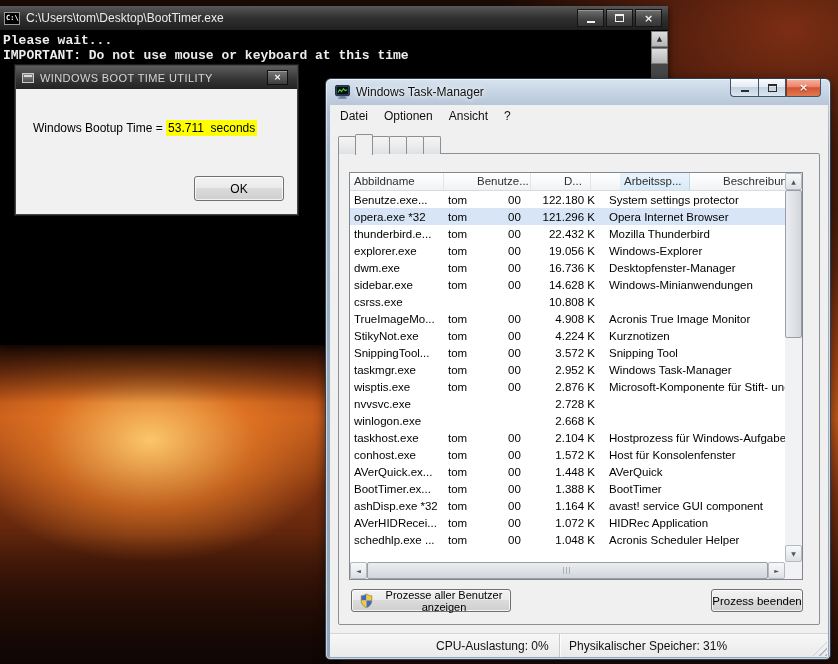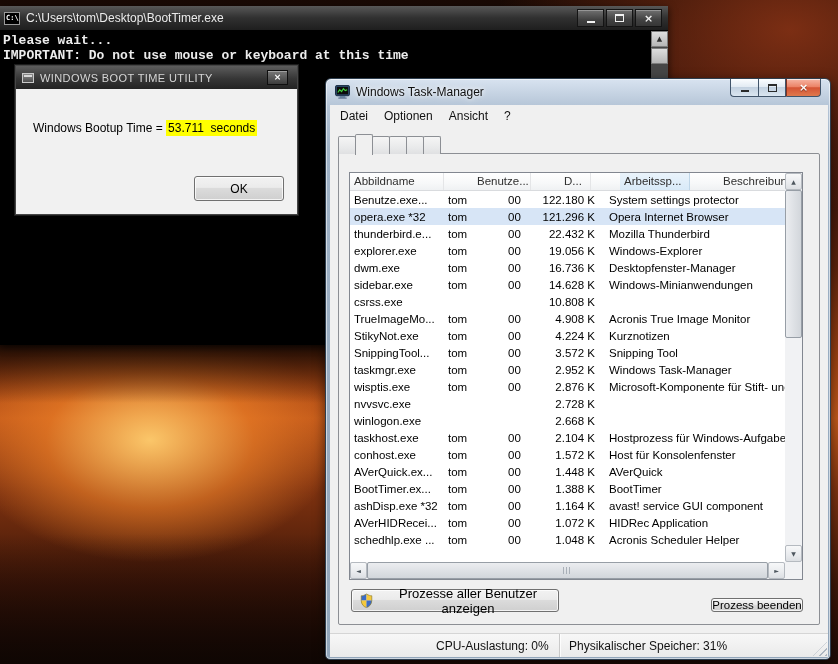--- a/index.html
+++ b/index.html
@@ -137,23 +137,23 @@
     color:#4d565e; font:6px "DejaVu Sans", sans-serif; display:flex; align-items:center; justify-content:center; }
   .sc-up { top:0; left:0; } .sc-bottom { bottom:0; left:0; }
   .sc-left { left:0; top:0; } .sc-right { right:0; top:0; }
   .sc-thumb { background:linear-gradient(90deg,#ebedf0,#d2d6db); border:1px solid #979ea6; border-radius:2px; }
   .sc-thumb.v { position:absolute; top:17px; left:0; width:17px; height:148px; }
   .sc-thumb.h { position:absolute; left:17px; right:17px; top:0; height:17px;
     background:linear-gradient(180deg,#ebedf0,#d2d6db); display:flex; align-items:center; justify-content:center; }
   .grip-lines { width:9px; height:7px; background:repeating-linear-gradient(90deg,#a9b0b8 0 1px,transparent 1px 3px); }
   .lv-corner { position:absolute; right:0; bottom:0; width:17px; height:17px; background:#f1f2f4; }
 
-  .btn-show-all { position:absolute; left:12px; bottom:12px; width:208px; height:23px; gap:5px; font-size:13px;padding-left:8px; }
+  .btn-show-all { position:absolute; left:12px; bottom:12px; width:160px; height:23px; gap:5px; font-size:11px;padding-left:8px; }
   .shield { width:13px; height:15px; flex:none; display:inline-flex; }
-  .btn-end { position:absolute; right:16px; bottom:12px; width:92px; height:14px; font-size:11.5px; }
+  .btn-end { position:absolute; right:16px; bottom:12px; width:92px; height:23px; font-size:11.5px; }
 
   .statusbar { position:absolute; left:0; right:0; bottom:0; height:24px;
     background:linear-gradient(#f7f7f7,#eaeaea); border-top:1px solid #d5d5d5;
     display:flex; align-items:stretch; font-size:12px; color:#111; }
   .sb-panel { display:flex; align-items:center; padding-left:9px;
     border-right:1px solid #c9c9c9; box-shadow:1px 0 0 rgba(255,255,255,0.8); white-space:nowrap; overflow:hidden; }
   .statusbar span:nth-of-type(1) { width:97px;margin-top:23px; }
   .statusbar span:nth-of-type(2) { width:133px; }
   .statusbar span:nth-of-type(3) { flex:1; border-right:none; box-shadow:none; }
   .grip { position:absolute; right:1px; bottom:1px; width:14px; height:14px;

